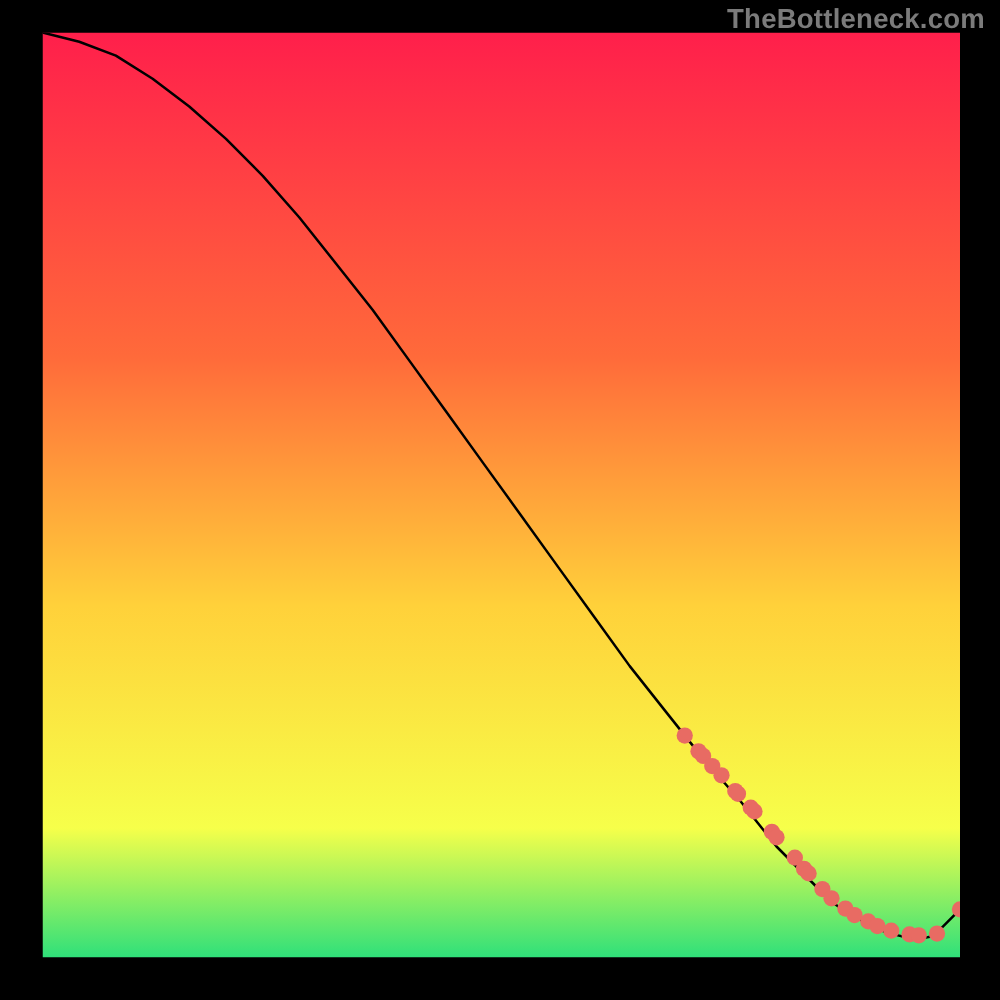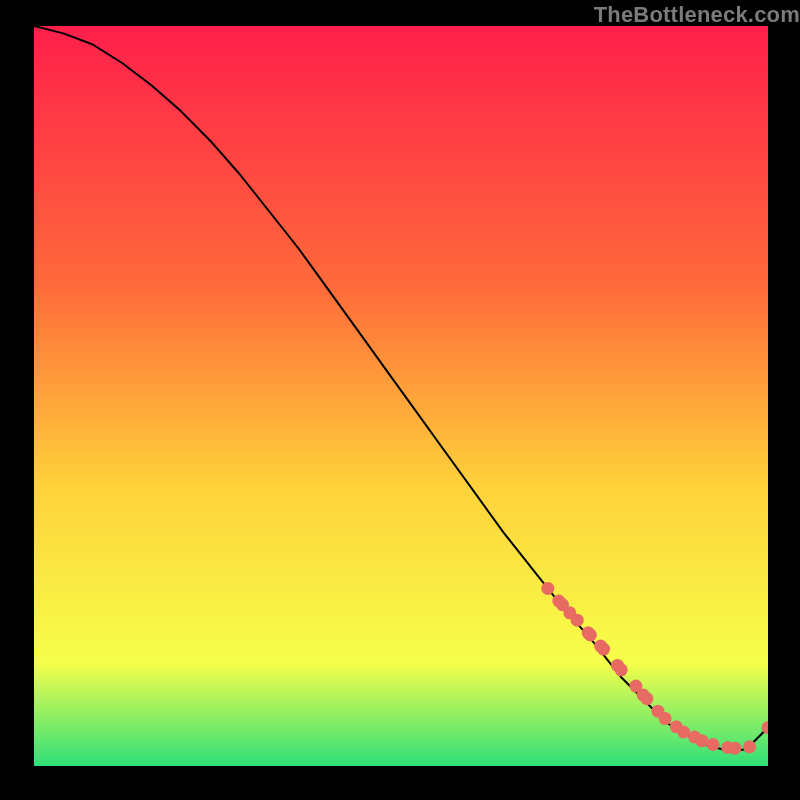--- a/index.html
+++ b/index.html
@@ -6,21 +6,21 @@
   html, body { width: 800px; height: 800px; background: #000; overflow: hidden; }
   .stage {
     position: relative;
     width: 800px;
     height: 800px;
     background: #000;
   }
   .watermark {
     position: absolute;
     top: 2px;
-    right: 0;
+    right: 12px;
     font-family: Arial, Helvetica, sans-serif;
     font-size: 22px;
     font-weight: 600;
     color: #7b7b7b;
     letter-spacing: 0.2px;
   }
   .plot {
     position: absolute;
     left: 34px;
     top: 26px;

